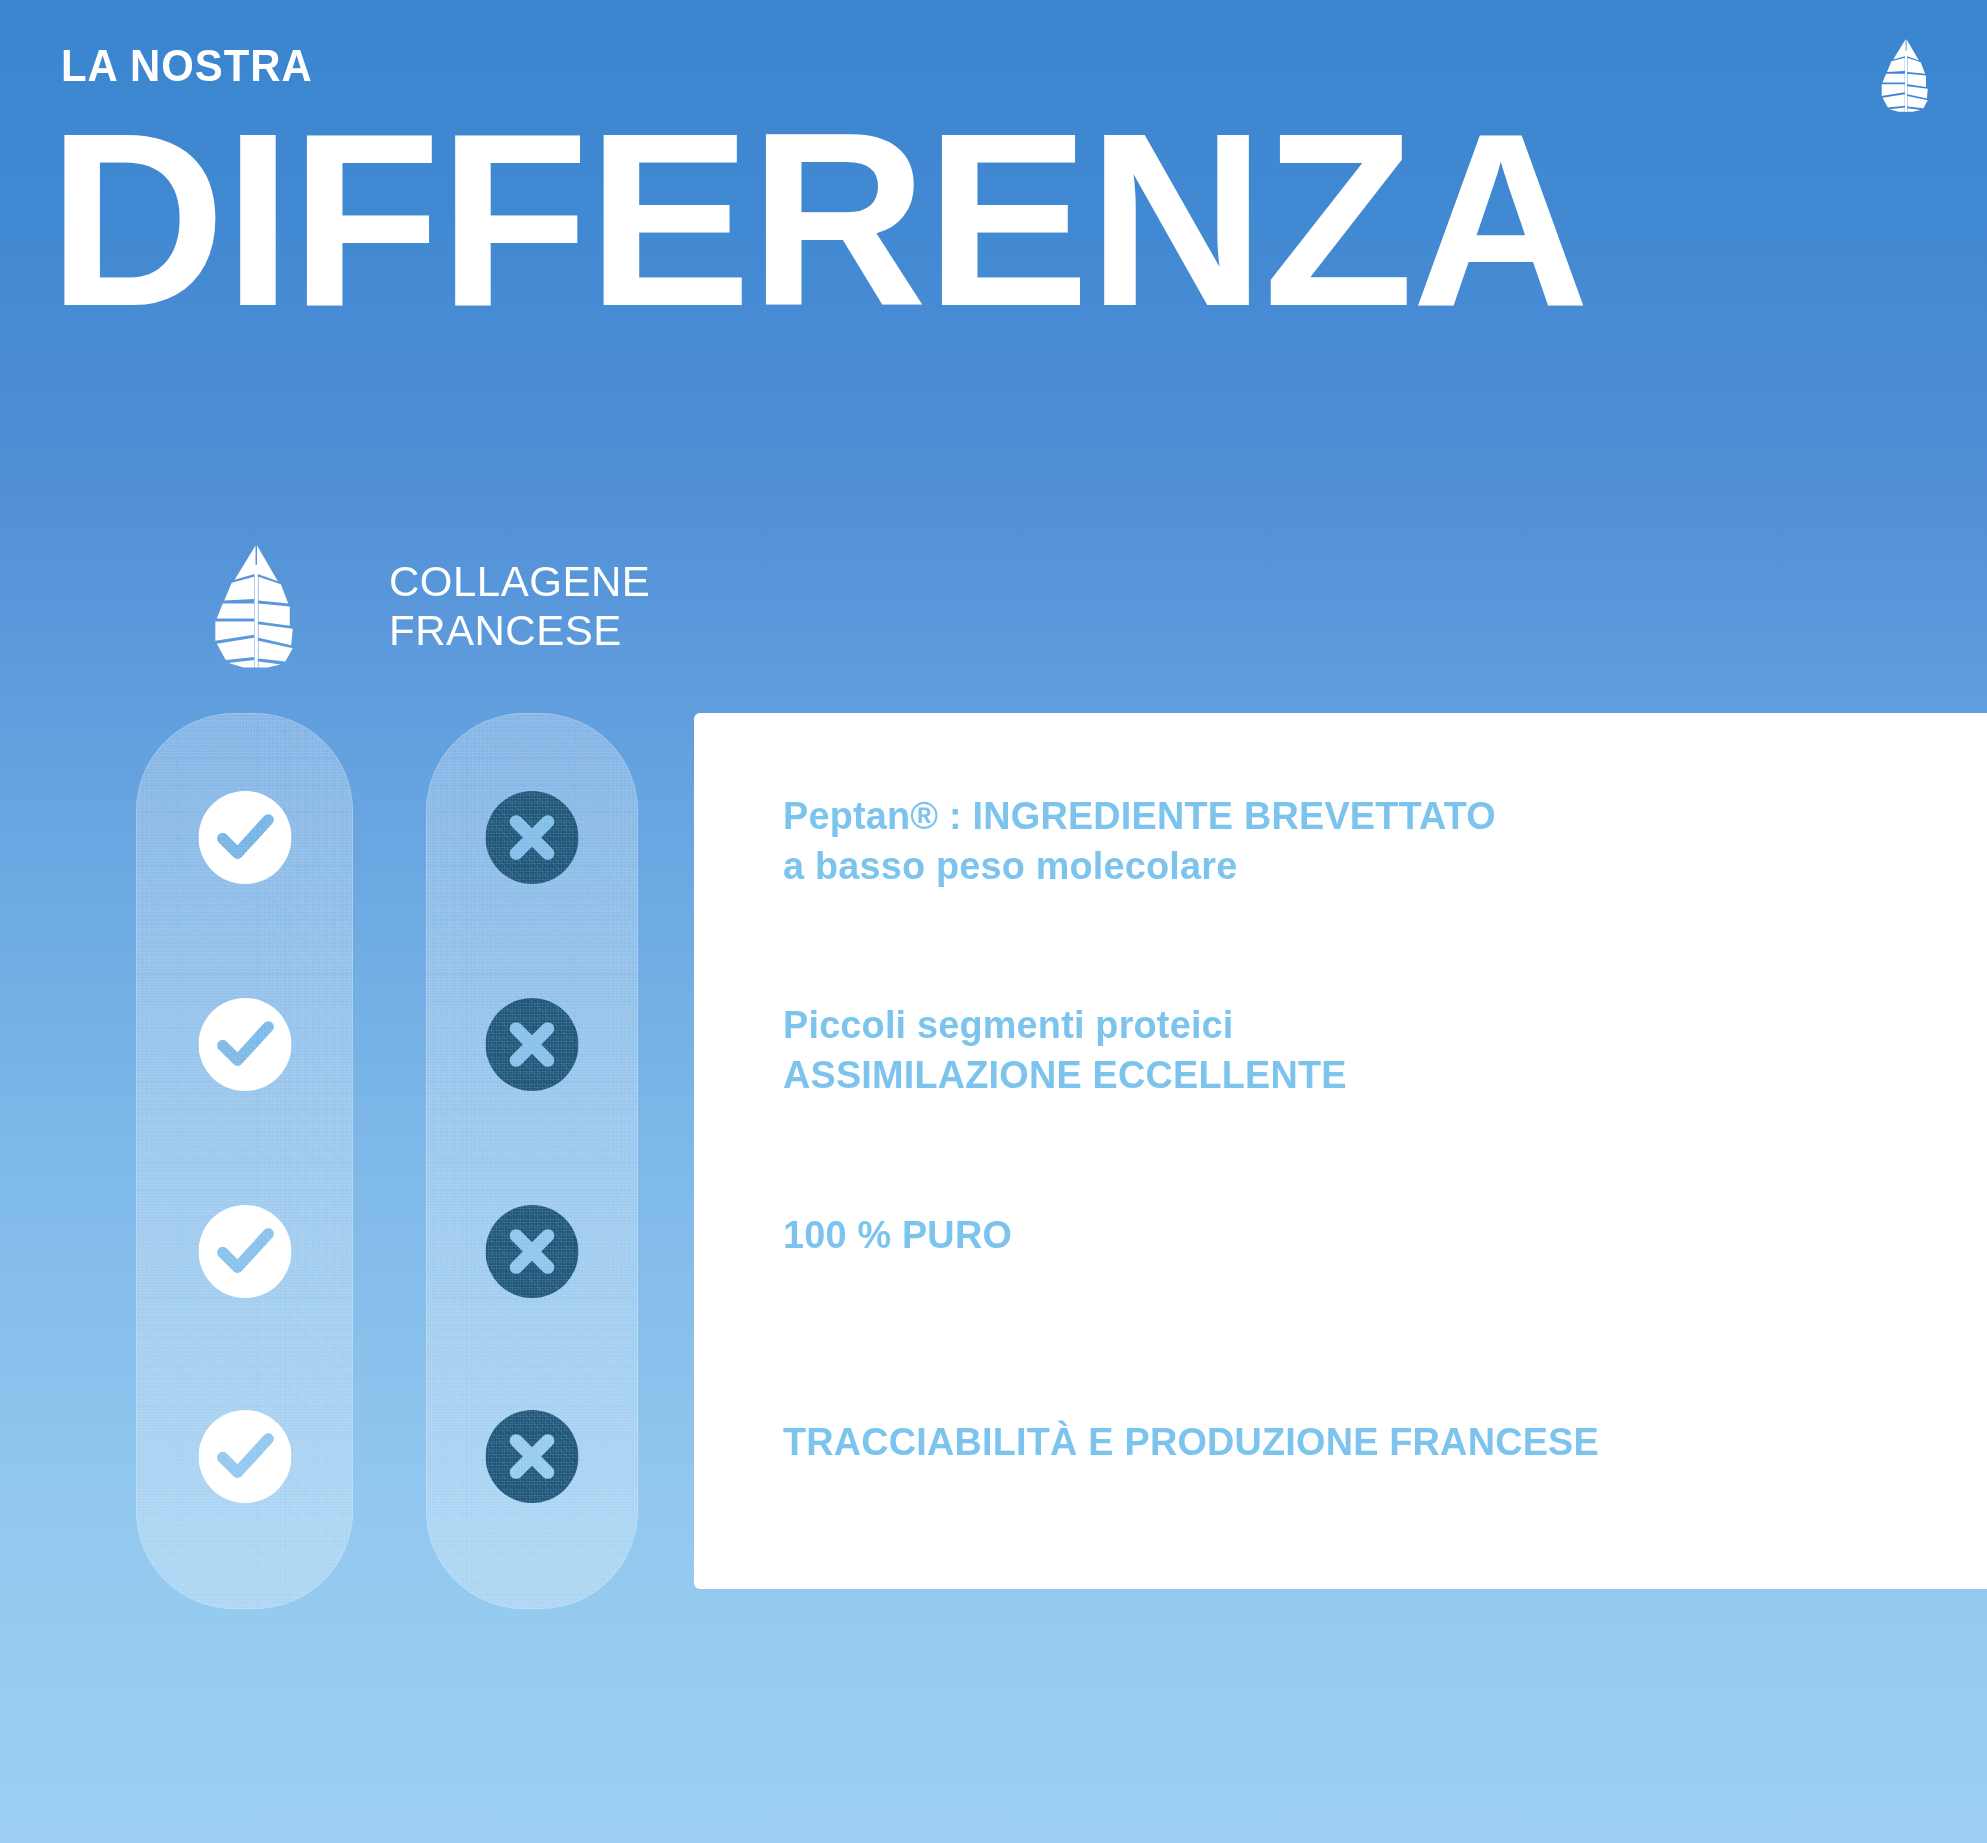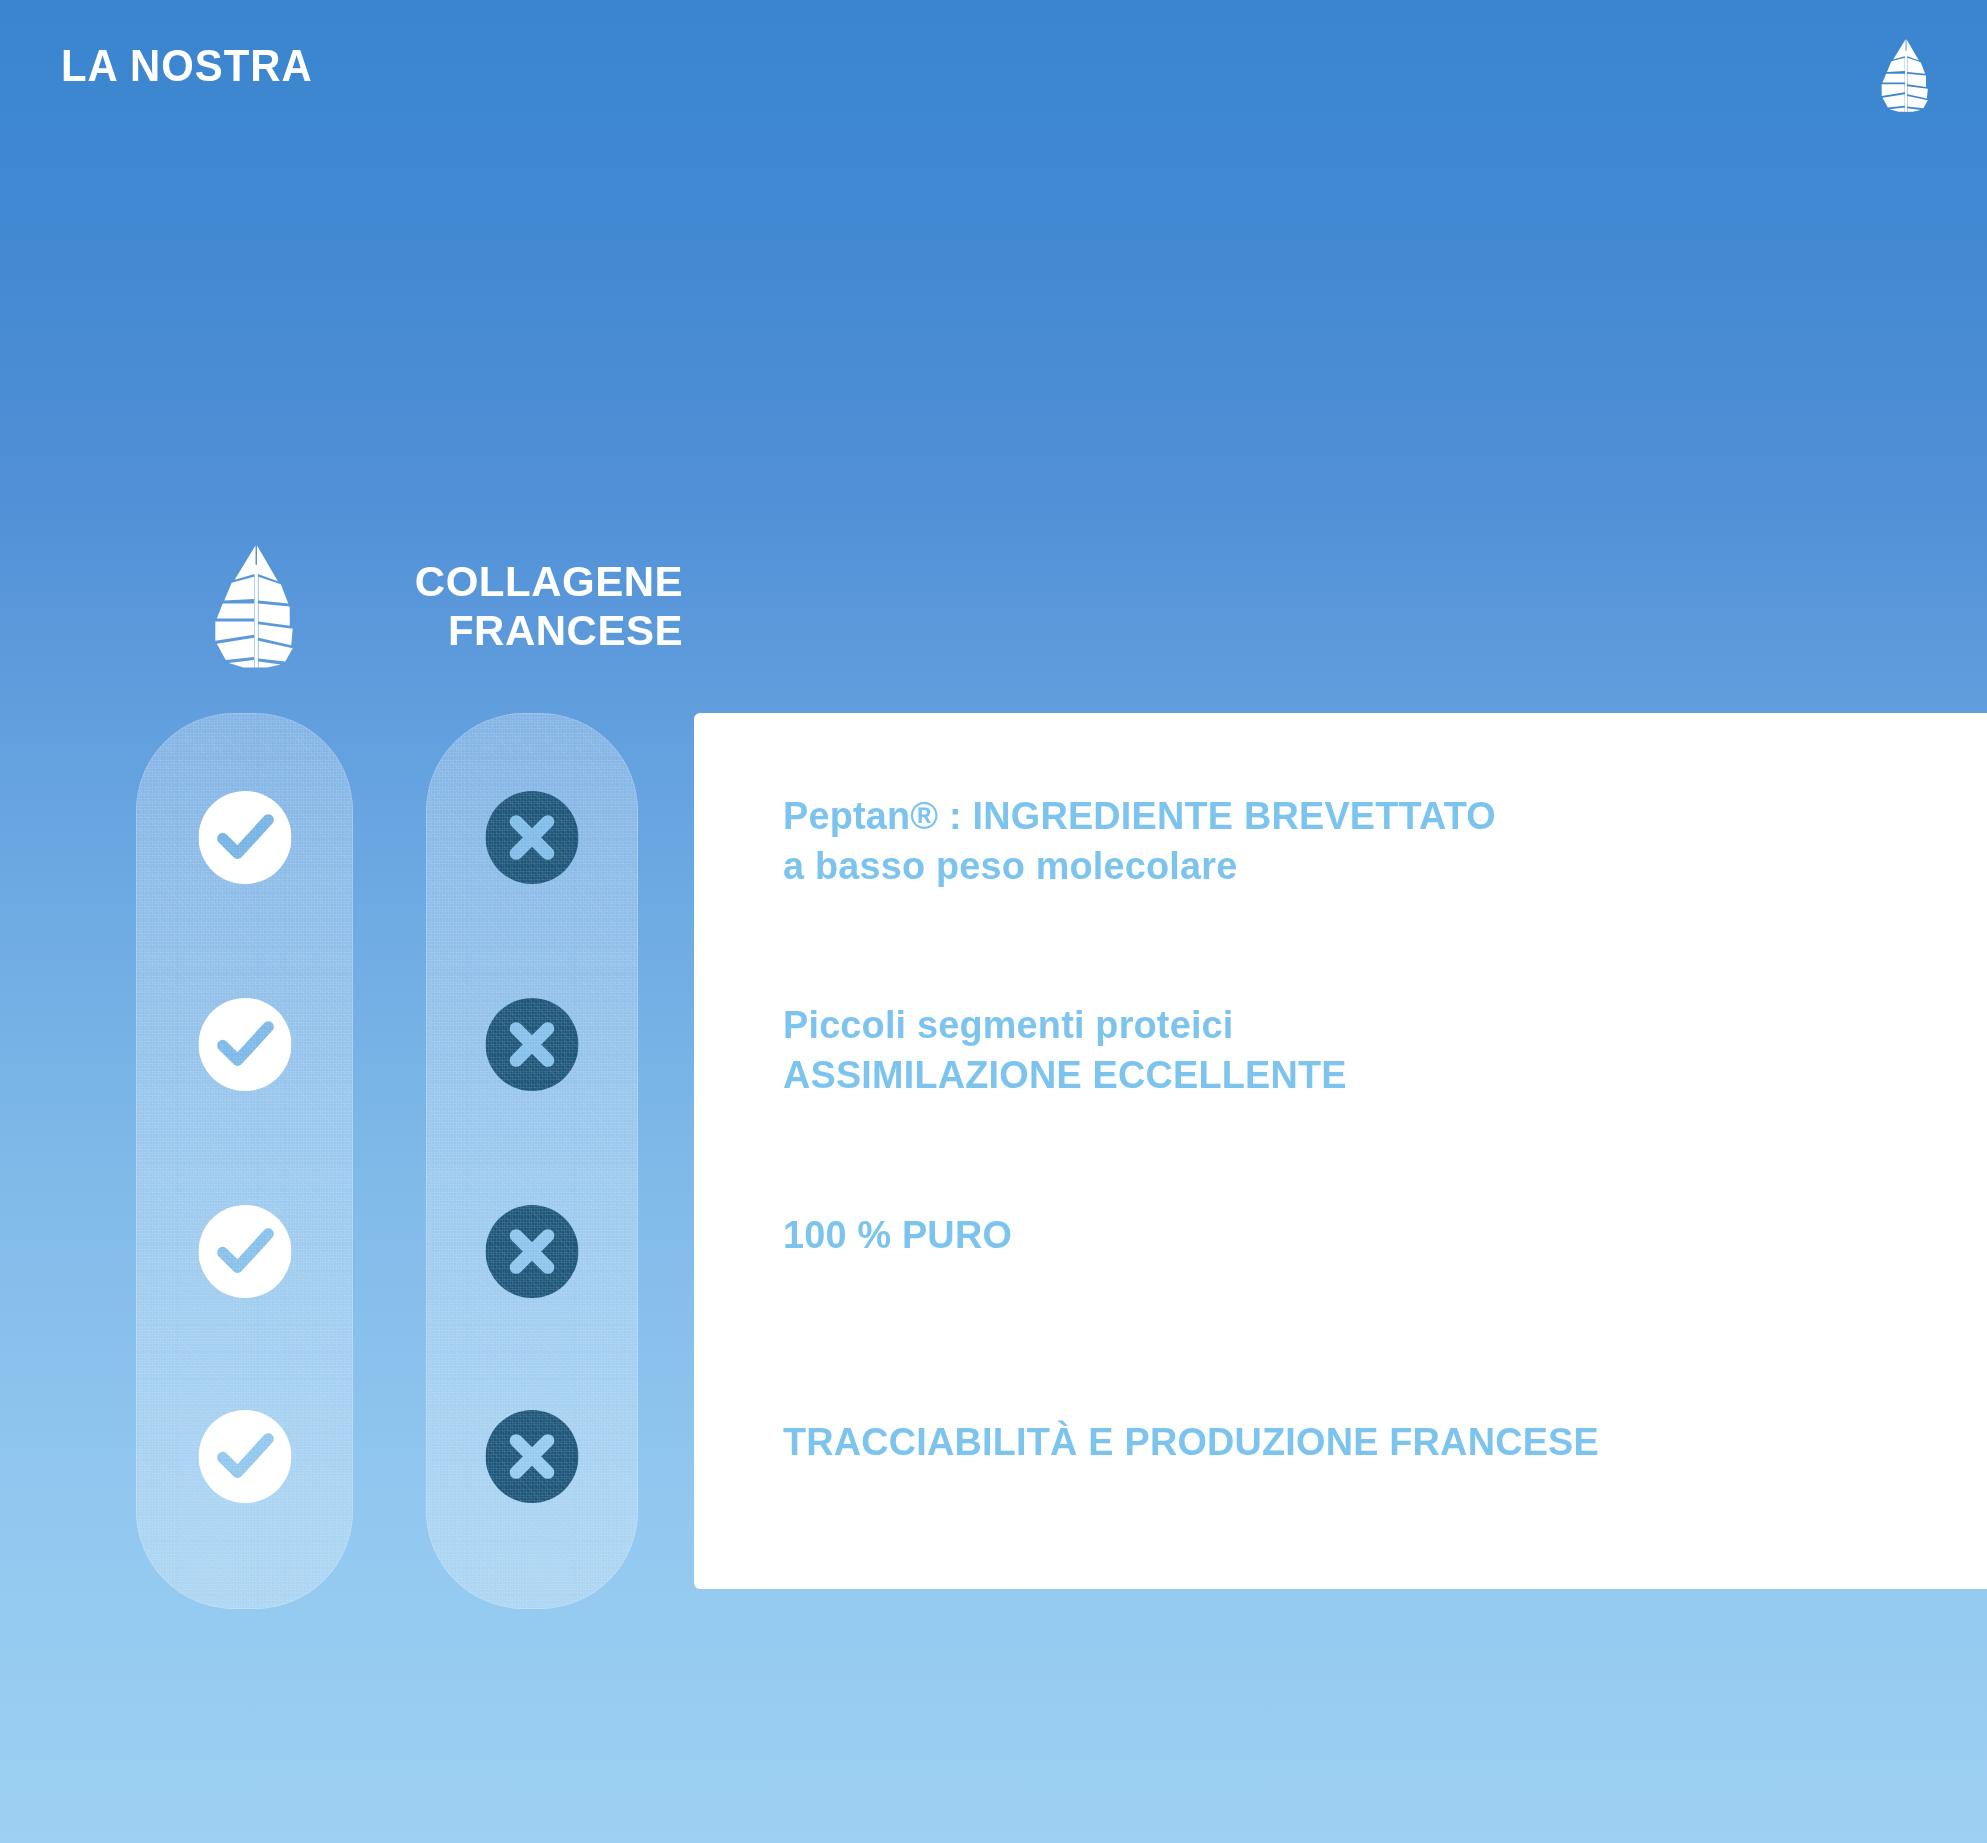--- a/index.html
+++ b/index.html
@@ -96,24 +96,24 @@
   .col-head-leaf {
     width: 94px;
     height: 125px;
     flex: 0 0 auto;
     margin-left: 76px;
   }
   .col-head-label {
     margin-left: 85px;
     color: #ffffff;
     font-size: 42px;
-    font-weight: 700;
+    font-weight: 400;
     line-height: 1.16;
     letter-spacing: 0.5px;
-    text-align: right;
+    text-align: left;
     width: 294px;
   }
 
   
   .pill {
     position: absolute;
     top: 713px;
     height: 896px;
     border-radius: 98px;
     background-color: rgba(255, 255, 255, 0.22);
@@ -198,20 +198,21 @@
         <polygon points="32,54 55,57 54,68 32,63"></polygon>
         <polygon points="4,67 29,63 29,76 10,78"></polygon>
         <polygon points="32,65 55,70 50,79 32,77"></polygon>
         <polygon points="12,80 29,78 29,83 22,83"></polygon>
         <polygon points="32,79 47,81 38,83 32,83"></polygon>
         <rect x="29.3" y="14" width="2.3" height="69"></rect>
       </g>
     </svg>
   </div>
 
+  <div class="headline">DIFFERENZA</div>
 
   <div class="col-head">
     <svg class="col-head-leaf" viewBox="0 0 62 84" aria-hidden="true">
       <g fill="#ffffff">
         <polygon points="30,1 30,20 16,24"></polygon>
         <polygon points="31,1 45,25 31,20"></polygon>
         <polygon points="14,26 29,22 29,37 9,38"></polygon>
         <polygon points="47,27 52,40 32,38 32,22"></polygon>
         <polygon points="8,40 29,40 29,50 4,50"></polygon>
         <polygon points="32,40 53,42 53,55 32,52"></polygon>

